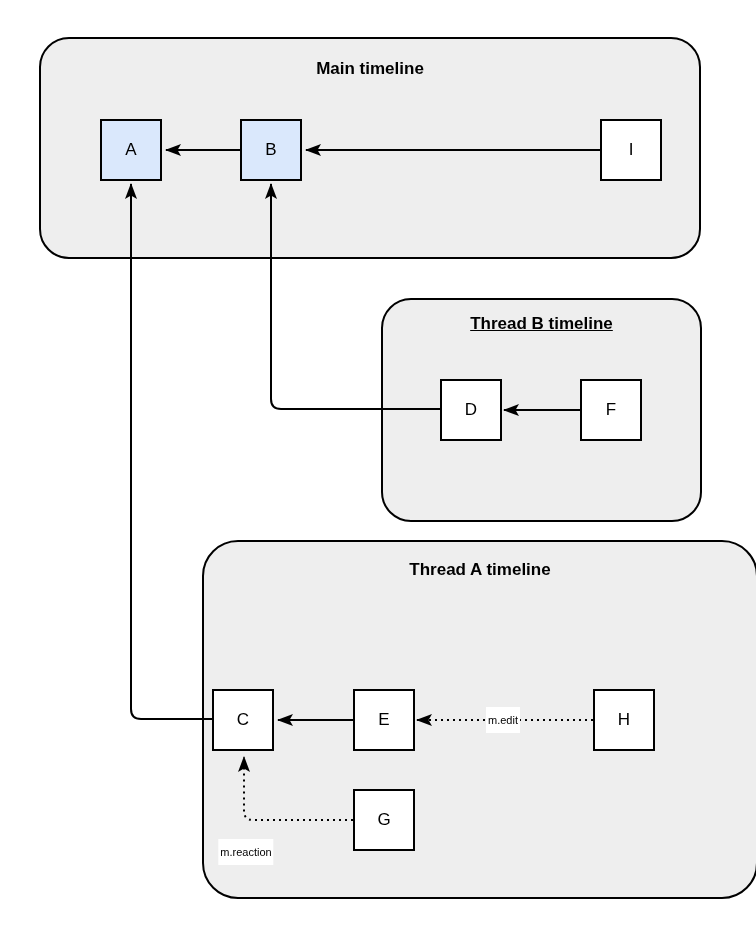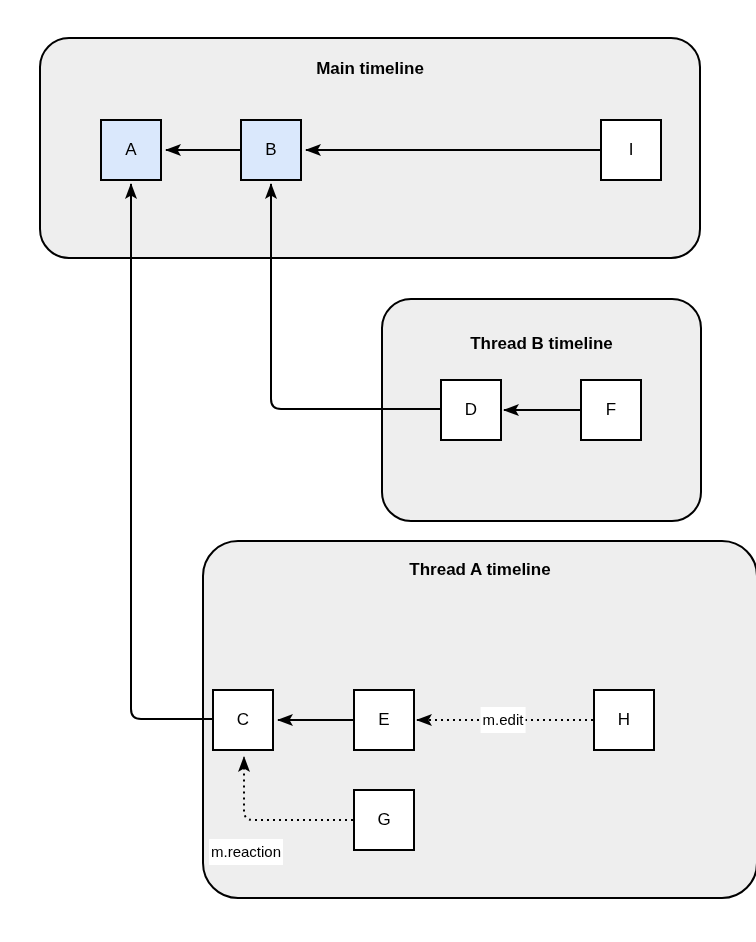--- a/index.html
+++ b/index.html
@@ -29,41 +29,41 @@
     z-index:1;
   }
   .container .title{
     display:block;
     text-align:center;
     font-weight:bold;
     font-size:17px;
     line-height:24px;
   }
   #container-main{left:39px;top:37px;width:662px;height:222px;padding-top:18px;}
-  #container-thread-b{left:381px;top:298px;width:321px;height:224px;padding-top:32px;}
+  #container-thread-b{left:381px;top:298px;width:321px;height:224px;padding-top:12px;text-decoration:underline;}
   #container-thread-a{left:158px;top:540px;width:556px;height:359px;padding-top:16px;border-radius:36px;margin-left:44px;}
   .edges-svg{
     position:absolute;left:0;top:0;width:756px;height:942px;
     z-index:2;
   }
   .node{
     position:absolute;
     width:62px;height:62px;
     background:var(--node-fill);
     border:2px solid var(--stroke);
     display:flex;align-items:center;justify-content:center;
     font-size:17px;
     z-index:3;
   }
   .node.highlight{background:var(--highlight-fill);}
   .edge-label{
     position:absolute;
     transform:translate(-50%,-50%);
     background:var(--label-bg);
-    font-size:15px;
+    font-size:11px;
     line-height:22px;
     padding:2px 2px;
     white-space:nowrap;
     z-index:4;
   }
 </style>
 </head>
 <body>
 
 <div class="canvas">

